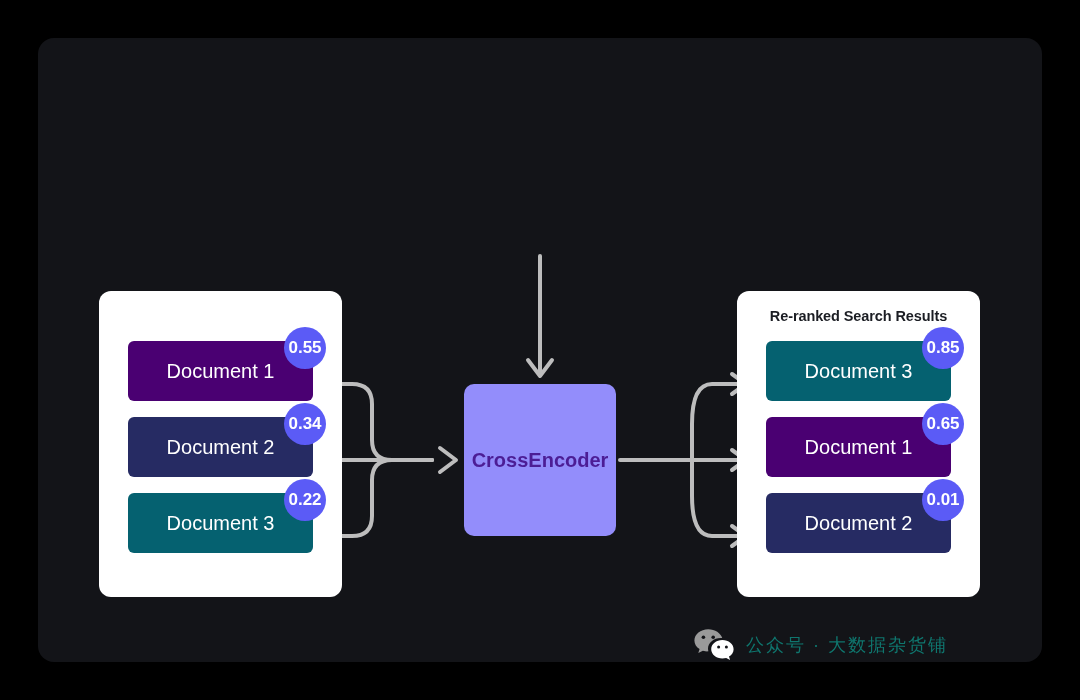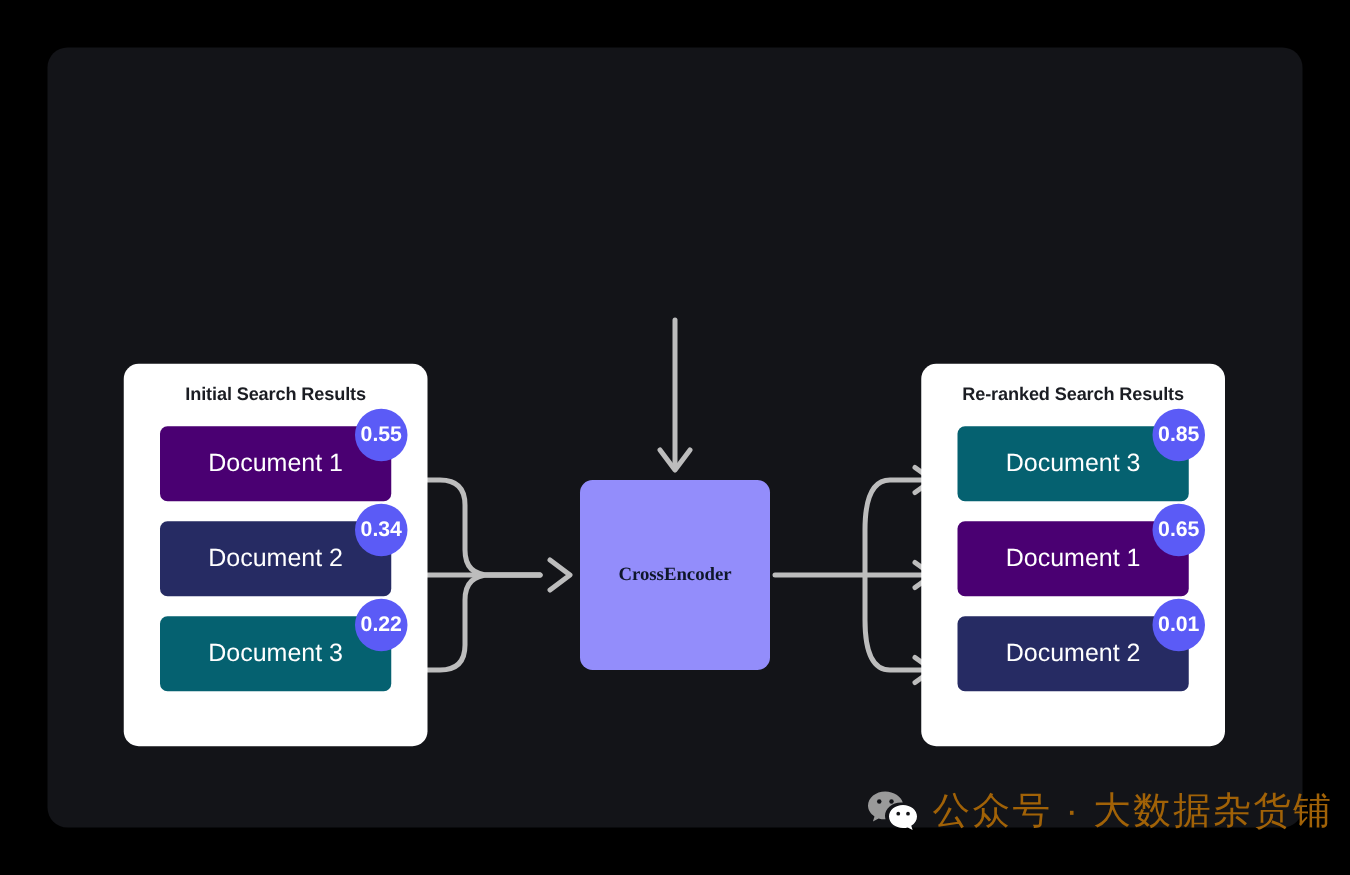--- a/index.html
+++ b/index.html
@@ -68,24 +68,23 @@
     top: 384px;
     width: 152px;
     height: 152px;
     border-radius: 10px;
     background: #938DFB;
     display: flex;
     align-items: center;
     justify-content: center;
   }
   #cross-encoder .node-label {
-    color: #0f172a;
-    font-size: 15px;
-    font-weight: bold;
-    font-family: Liberation Serif, serif;
+    color: #4c1d95;
+    font-size: 20px;
+    font-weight: bold;
   }
 
   
   .result-card {
     position: absolute;
     top: 291px;
     width: 243px;
     height: 306px;
     background: #ffffff;
     border-radius: 12px;
@@ -154,22 +153,22 @@
   
   #watermark {
     position: absolute;
     left: 694px;
     top: 628px;
     display: flex;
     align-items: center;
     gap: 12px;
   }
   #watermark .wm-text {
-    color: #a16207;
-    font-size: 30px;
+    color: #0f766e;
+    font-size: 18px;
     letter-spacing: 2px;
     white-space: nowrap;
   }
   .wechat-icon { display: block; }
 </style>
 </head>
 <body>
 
 <div id="stage">
 
@@ -200,21 +199,20 @@
       <path d="M732,526 L746,536 L732,546"></path>
     </g>
   </svg>
 
 
   <div id="cross-encoder">
     <span class="node-label">CrossEncoder</span>
   </div>
 
   <div class="result-card" id="card-initial">
-    <div class="card-title">Initial Search Results</div>
     <div class="doc-list">
 
       <div class="doc-row">
         <div class="doc-box" style="background:#4A0072">
           <span class="doc-label">Document 1</span>
         </div>
         <div class="score-badge">0.55</div>
       </div>
 
       <div class="doc-row">

